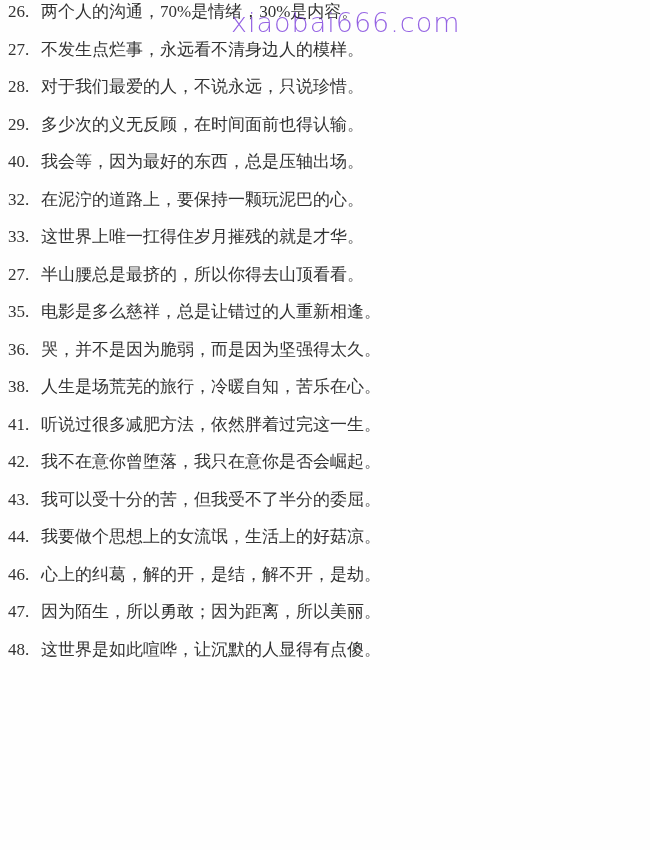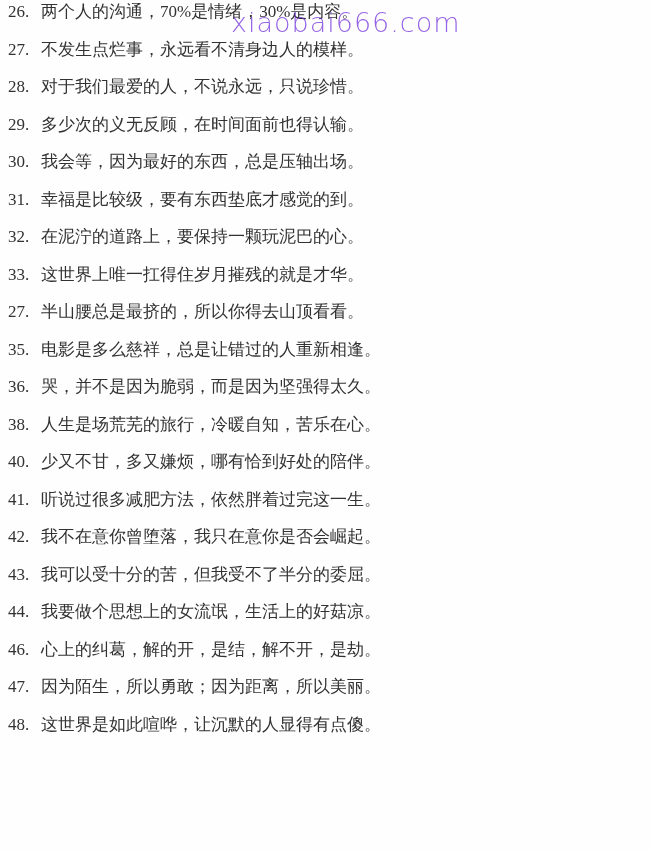--- a/index.html
+++ b/index.html
@@ -57,29 +57,27 @@
 
 <div class="page">
 
   <div class="watermark" style="color:#6d28d9;">xiaobai666.com</div>
 
   <ol class="quotes">
     <li class="line"><span class="num">26.</span><span class="txt">两个人的沟通，70%是情绪，30%是内容。</span></li>
     <li class="line"><span class="num">27.</span><span class="txt">不发生点烂事，永远看不清身边人的模样。</span></li>
     <li class="line"><span class="num">28.</span><span class="txt">对于我们最爱的人，不说永远，只说珍惜。</span></li>
     <li class="line"><span class="num">29.</span><span class="txt">多少次的义无反顾，在时间面前也得认输。</span></li>
-    <li class="line"><span class="num">30.</span><span class="txt">我会等，因为最好的东西，总是压轴出场。</span></li>
-    <li class="line"><span class="num">31.</span><span class="txt">幸福是比较级，要有东西垫底才感觉的到。</span></li>
+    <li class="line"><span class="num">40.</span><span class="txt">我会等，因为最好的东西，总是压轴出场。</span></li>
     <li class="line"><span class="num">32.</span><span class="txt">在泥泞的道路上，要保持一颗玩泥巴的心。</span></li>
     <li class="line"><span class="num">33.</span><span class="txt">这世界上唯一扛得住岁月摧残的就是才华。</span></li>
     <li class="line"><span class="num">27.</span><span class="txt">半山腰总是最挤的，所以你得去山顶看看。</span></li>
     <li class="line"><span class="num">35.</span><span class="txt">电影是多么慈祥，总是让错过的人重新相逢。</span></li>
     <li class="line"><span class="num">36.</span><span class="txt">哭，并不是因为脆弱，而是因为坚强得太久。</span></li>
     <li class="line"><span class="num">38.</span><span class="txt">人生是场荒芜的旅行，冷暖自知，苦乐在心。</span></li>
-    <li class="line"><span class="num">40.</span><span class="txt">少又不甘，多又嫌烦，哪有恰到好处的陪伴。</span></li>
     <li class="line"><span class="num">41.</span><span class="txt">听说过很多减肥方法，依然胖着过完这一生。</span></li>
     <li class="line"><span class="num">42.</span><span class="txt">我不在意你曾堕落，我只在意你是否会崛起。</span></li>
     <li class="line"><span class="num">43.</span><span class="txt">我可以受十分的苦，但我受不了半分的委屈。</span></li>
     <li class="line"><span class="num">44.</span><span class="txt">我要做个思想上的女流氓，生活上的好菇凉。</span></li>
     <li class="line"><span class="num">46.</span><span class="txt">心上的纠葛，解的开，是结，解不开，是劫。</span></li>
     <li class="line"><span class="num">47.</span><span class="txt">因为陌生，所以勇敢；因为距离，所以美丽。</span></li>
     <li class="line"><span class="num">48.</span><span class="txt">这世界是如此喧哗，让沉默的人显得有点傻。</span></li>
   </ol>
 </div>
 

